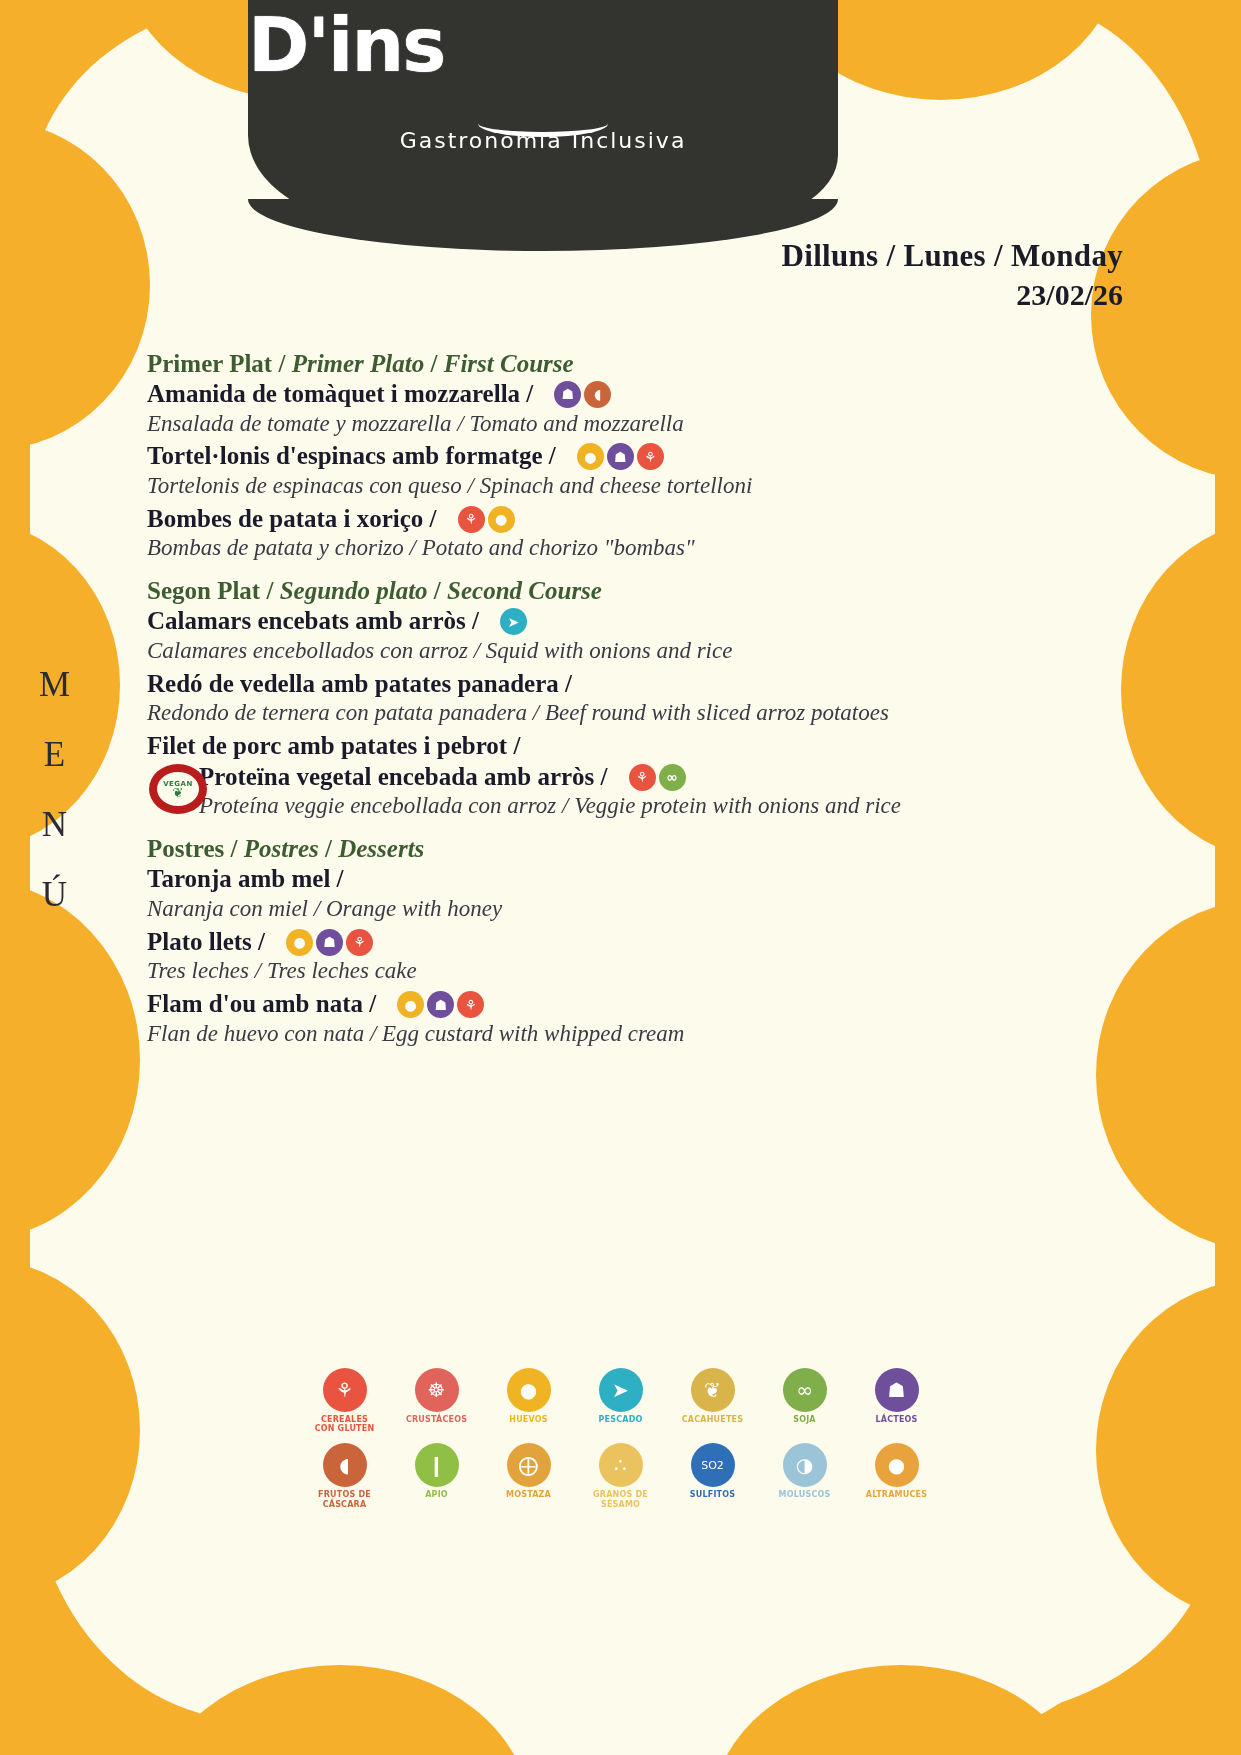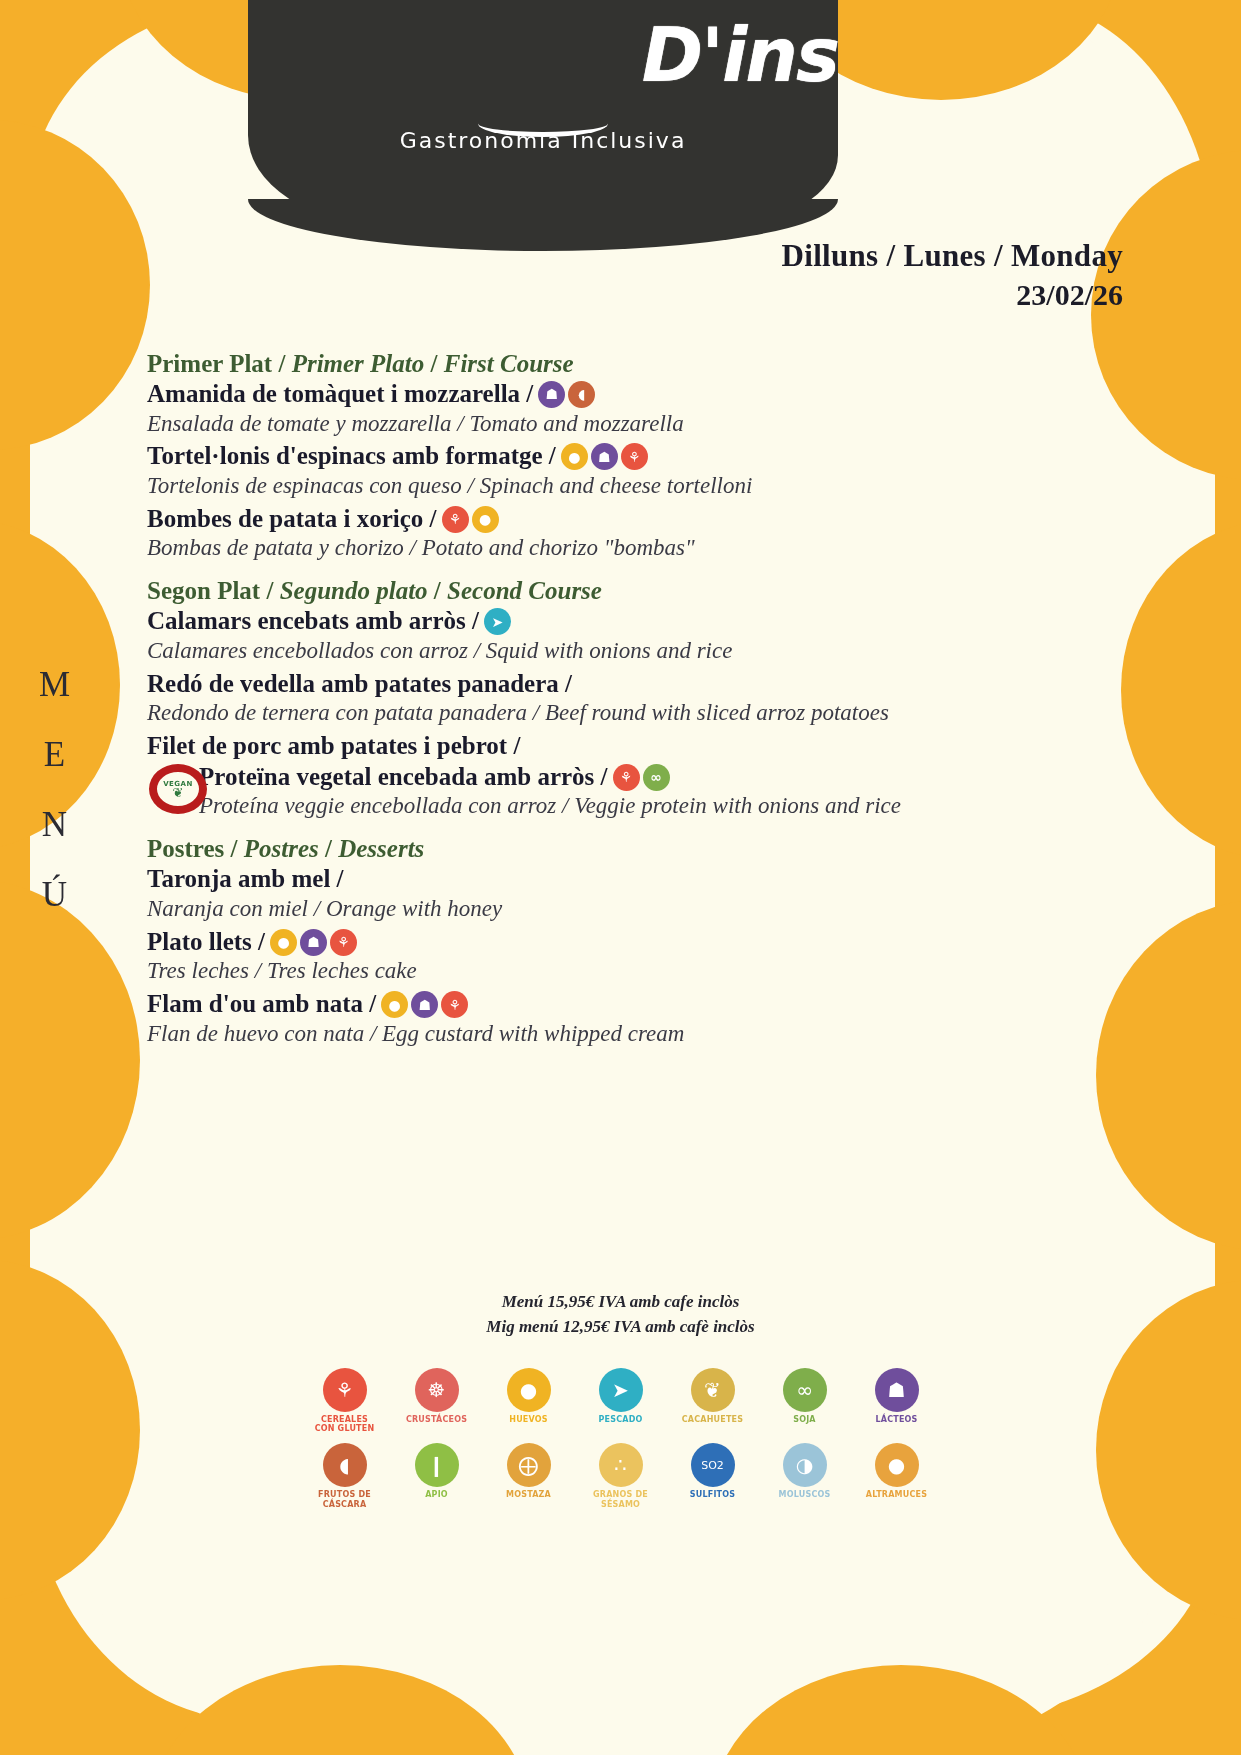--- a/index.html
+++ b/index.html
@@ -75,26 +75,25 @@
     left: 0;
     bottom: -26px;
     width: 100%;
     height: 52px;
     background: #333330;
     border-radius: 0 0 50% 50% / 0 0 100% 100%;
   }
   .logo {
     position: absolute;
     width: 100%;
-    top: 42px;
-    text-align: right;
+    top: 32px;
+    text-align: left;
     color: #FFFFFF;
     font-family: "DejaVu Sans", sans-serif;
     font-weight: bold;
-    font-style: italic;
     font-size: 74px;
     letter-spacing: -2px;
     z-index: 6;
     text-shadow: 0 0 1px #fff;
   }
   .logo-underline {
     position: absolute;
     top: 140px;
     left: 50%;
     transform: translateX(-50%);
@@ -170,21 +169,21 @@
   .course-head .es { font-style: italic; }
   .course-head .en { font-style: italic; }
   .dish {
     font-size: 25px;
     font-weight: bold;
     color: #1a1a2b;
     line-height: 1.22;
     display: flex;
     align-items: center;
     flex-wrap: wrap;
-    gap: 2px;
+    gap: 18px;
   }
   .dish.indent { padding-left: 52px; position: relative; }
   .trans {
     font-size: 23px;
     font-style: italic;
     color: #3a3a45;
     line-height: 1.26;
     margin-bottom: 3px;
   }
   .trans.indent { padding-left: 52px; }
@@ -406,24 +405,20 @@
           <span class="badges">
             <span class="badge b-huevos">●</span>
             <span class="badge b-lacteos">☗</span>
             <span class="badge b-gluten">⚘</span>
           </span>
         </div>
         <div class="trans">Flan de huevo con nata / Egg custard with whipped cream</div>
       </div>
     </div>
 
-  <div class="price-note">
-    <div>Menú 15,95€ IVA amb cafe inclòs</div>
-    <div>Mig menú 12,95€ IVA amb cafè inclòs</div>
-  </div>
 
   <div class="legend">
     <div class="legend-row" id="legend-row-1">
         <div class="legend-item">
           <div class="legend-circle" style="background: rgb(232, 84, 63);">⚘</div>
           <div class="legend-label" style="color: rgb(232, 84, 63); white-space: pre-line;">CEREALES
 CON GLUTEN</div>
         </div>
         <div class="legend-item">
           <div class="legend-circle" style="background: rgb(224, 100, 92);">☸</div>

